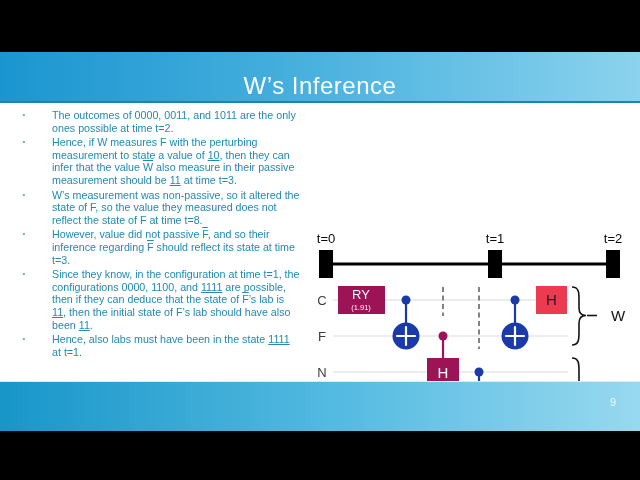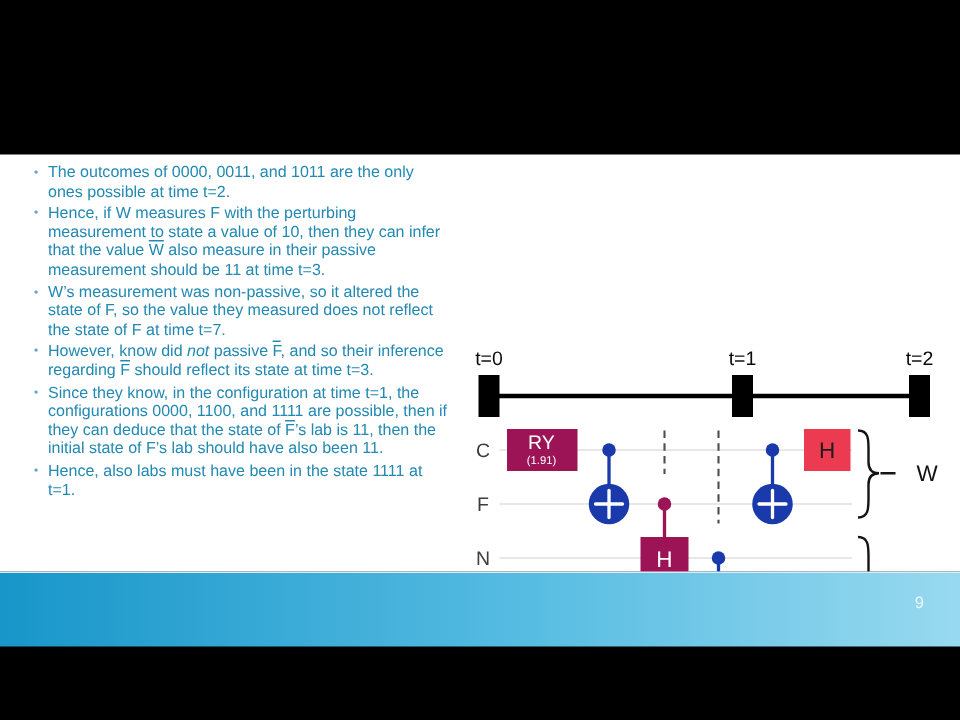--- a/index.html
+++ b/index.html
@@ -9,24 +9,24 @@
   .bar-top{position:absolute;left:0;top:0;width:640px;height:52px;background:#000;}
   .title-band{position:absolute;left:0;top:52px;width:640px;height:49px;
     background:linear-gradient(90deg,#1B95D0 0%,#45AFDD 45%,#8BD3EE 100%);
     border-bottom:2px solid #1A85B5;display:flex;align-items:flex-end;justify-content:center;}
   .title-band h1{margin:0;padding:0 0 1px;font-size:24px;font-weight:400;color:#FAFDFF;letter-spacing:.5px;}
   .content{position:absolute;left:0;top:103px;width:640px;height:278px;background:#fff;}
   .bullets{position:absolute;left:16px;top:6px;width:284px;margin:0;padding:0;list-style:none;
     color:var(--teal);font-size:10.7px;line-height:12.6px;}
   .bullets li{display:flex;margin:0 0 2px;}
   .dot{width:16px;flex:0 0 16px;text-align:center;font-size:8px;line-height:12.6px;color:#57ABC9;}
-  .bt{flex:1;}
-  .u{}
+  .bt{flex:1;margin-left:20px;}
+  .u{text-decoration:underline}
   .ov{text-decoration:overline}
-  .it{font-style:italic}
+  .it{}
   .circuit{position:absolute;left:300px;top:118px;}
   .tl{font-size:13px;fill:#0b0b0b;text-anchor:middle}
   .tbar{fill:#000}
   .tline{stroke:#000;stroke-width:3}
   .wire{stroke:#E7E7E7;stroke-width:1.4}
   .wlabel{font-size:13px;fill:#3c3c3c;text-anchor:middle}
   .barrier{stroke:#4d4d4d;stroke-width:1.4;stroke-dasharray:5 3.5;fill:none}
   .conn-b{stroke:var(--blue);stroke-width:2.2}
   .conn-m{stroke:var(--magenta);stroke-width:2.2}
   .dot-b{fill:var(--blue)}
@@ -44,38 +44,41 @@
     border-top:1px solid #D8EDF6;}
   .pageno{position:absolute;right:24px;top:14px;font-size:11px;color:#ECF7FB;}
   .bar-bottom{position:absolute;left:0;top:431px;width:640px;height:49px;background:#000;}
 </style>
 </head>
 <body>
 
 <div class="screen">
   <div class="bar-top"></div>
 
+  <header class="title-band">
+    <h1>W’s Inference</h1>
+  </header>
 
   <main class="content">
     <ul class="bullets">
       <li>
         <span class="dot">•</span>
         <span class="bt"><span>The outcomes of 0000, 0011, and 1011 are the only ones possible at time t=2.</span></span>
       </li>
       <li>
         <span class="dot">•</span>
         <span class="bt"><span>Hence, if W measures F with the perturbing measurement to state a value of </span><span class="u">10</span><span>, then they can infer that the value </span><span class="ov">W</span><span> also measure in their passive measurement should be </span><span class="u">11</span><span> at time t=3.</span></span>
       </li>
       <li>
         <span class="dot">•</span>
-        <span class="bt"><span>W’s measurement was non-passive, so it altered the state of F, so the value they measured does not reflect the  state of F at time t=7.</span></span>
+        <span class="bt"><span>W’s measurement was non-passive, so it altered the state of F, so the value they measured does not reflect the  state of F at time t=8.</span></span>
       </li>
       <li>
         <span class="dot">•</span>
-        <span class="bt"><span>However, know did </span><span class="it">not</span><span> passive </span><span class="ov">F</span><span>, and so their inference regarding </span><span class="ov">F</span><span> should reflect its state at time t=3.</span></span>
+        <span class="bt"><span>However, value did </span><span class="it">not</span><span> passive </span><span class="ov">F</span><span>, and so their inference regarding </span><span class="ov">F</span><span> should reflect its state at time t=3.</span></span>
       </li>
       <li>
         <span class="dot">•</span>
         <span class="bt"><span>Since they know, in the configuration at time t=1, the configurations 0000, 1100, and </span><span class="u">1111</span><span> are possible, then if they can deduce that the state of </span><span class="ov">F</span><span>’s lab is </span><span class="u">11</span><span>, then the initial state of F’s lab should have also been </span><span class="u">11</span><span>.</span></span>
       </li>
       <li>
         <span class="dot">•</span>
         <span class="bt"><span>Hence, also labs must have been in the state </span><span class="u">1111</span><span> at t=1.</span></span>
       </li>
     </ul>

